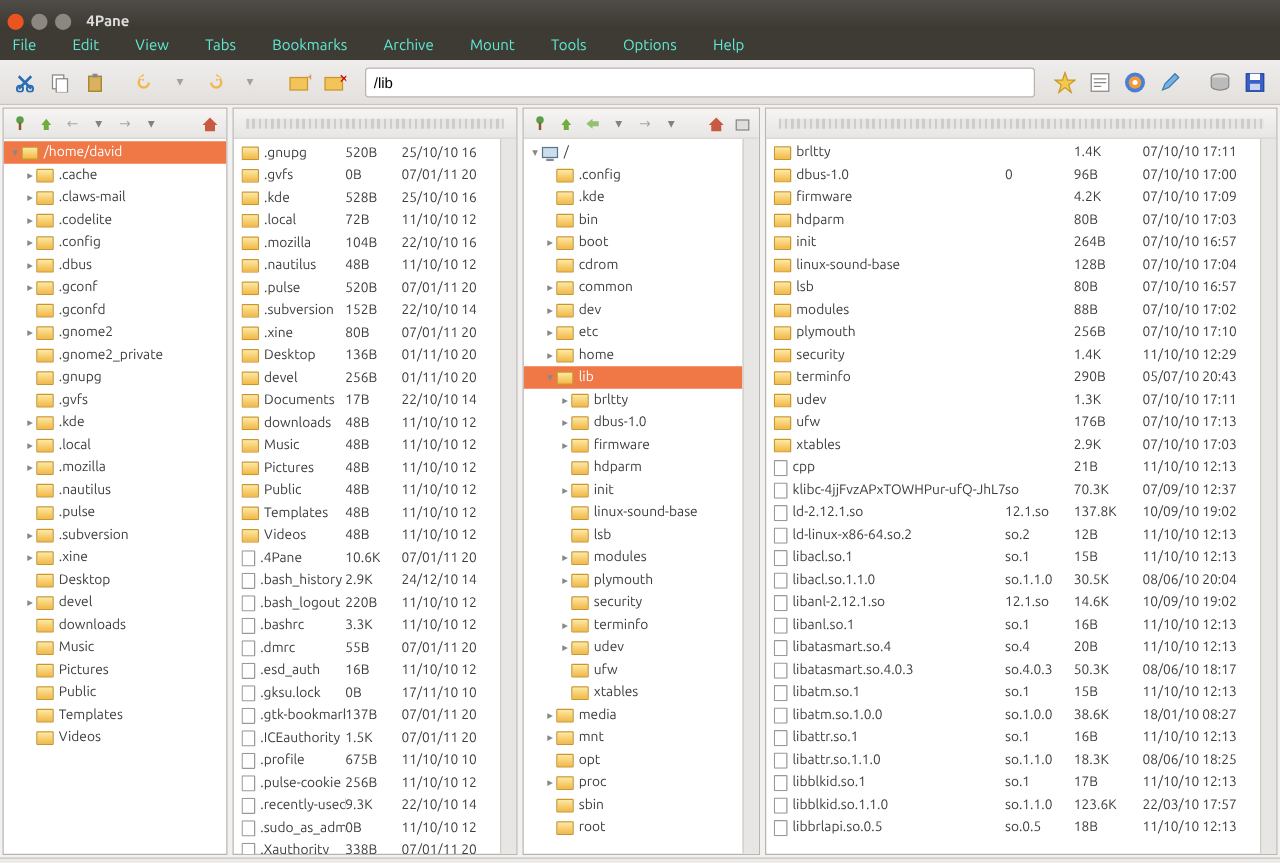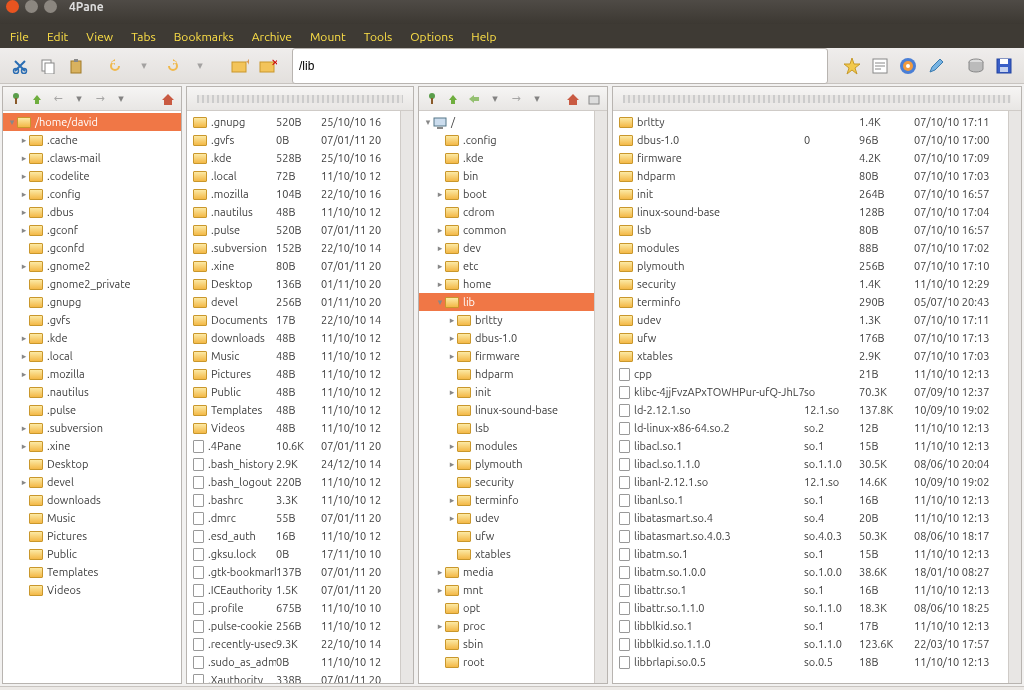--- a/index.html
+++ b/index.html
@@ -9,56 +9,56 @@
   background: #f2f1f0;
   width: 1024px;
   height: 690px;
   overflow: hidden;
   color: #3c3c3c;
 }
 .titlebar {
   height: 24px;
   background: linear-gradient(#4f4b46, #3c3832);
   display: flex;
-  align-items: flex-start;
+  align-items: flex-end;
   padding: 0 6px;
   gap: 6px;
 }
 .win-btn {
   width: 13px; height: 13px; border-radius: 50%;
 }
 .win-close { background: #e95420; }
 .win-min, .win-max { background: #8c8780; }
 .title-text { color: #ddd; margin-left: 6px; font-size: 12px; font-weight: bold; }
 .menubar {
   height: 24px;
   background: #3e3a34;
   display: flex; align-items: center;
-  padding: 0 10px; gap: 18px;
-  color: #fde047;
+  padding: 0 10px; gap: 29px;
+  color: #5eead4;
   font-size: 12px;
 }
 .menubar span { cursor: default; }
 .toolbar {
   height: 36px;
   background: linear-gradient(#efedec, #e3e0dd);
   border-bottom: 1px solid #c8c4c0;
   display: flex;
   align-items: center;
   padding: 0 8px;
   gap: 4px;
 }
 .tb-sep { width: 8px; }
 .tb-btn {
   width: 24px; height: 24px;
   display: flex; align-items: center; justify-content: center;
 }
 .path-input {
   flex: 1;
-  height: 36px;
+  height: 24px;
   border: 1px solid #b8b4b0;
   background: #fff;
   padding: 0 6px;
   font-size: 12px;
   border-radius: 3px;
   margin: 16px 8px;
 }
 .panes {
   display: flex;
   height: 602px;

